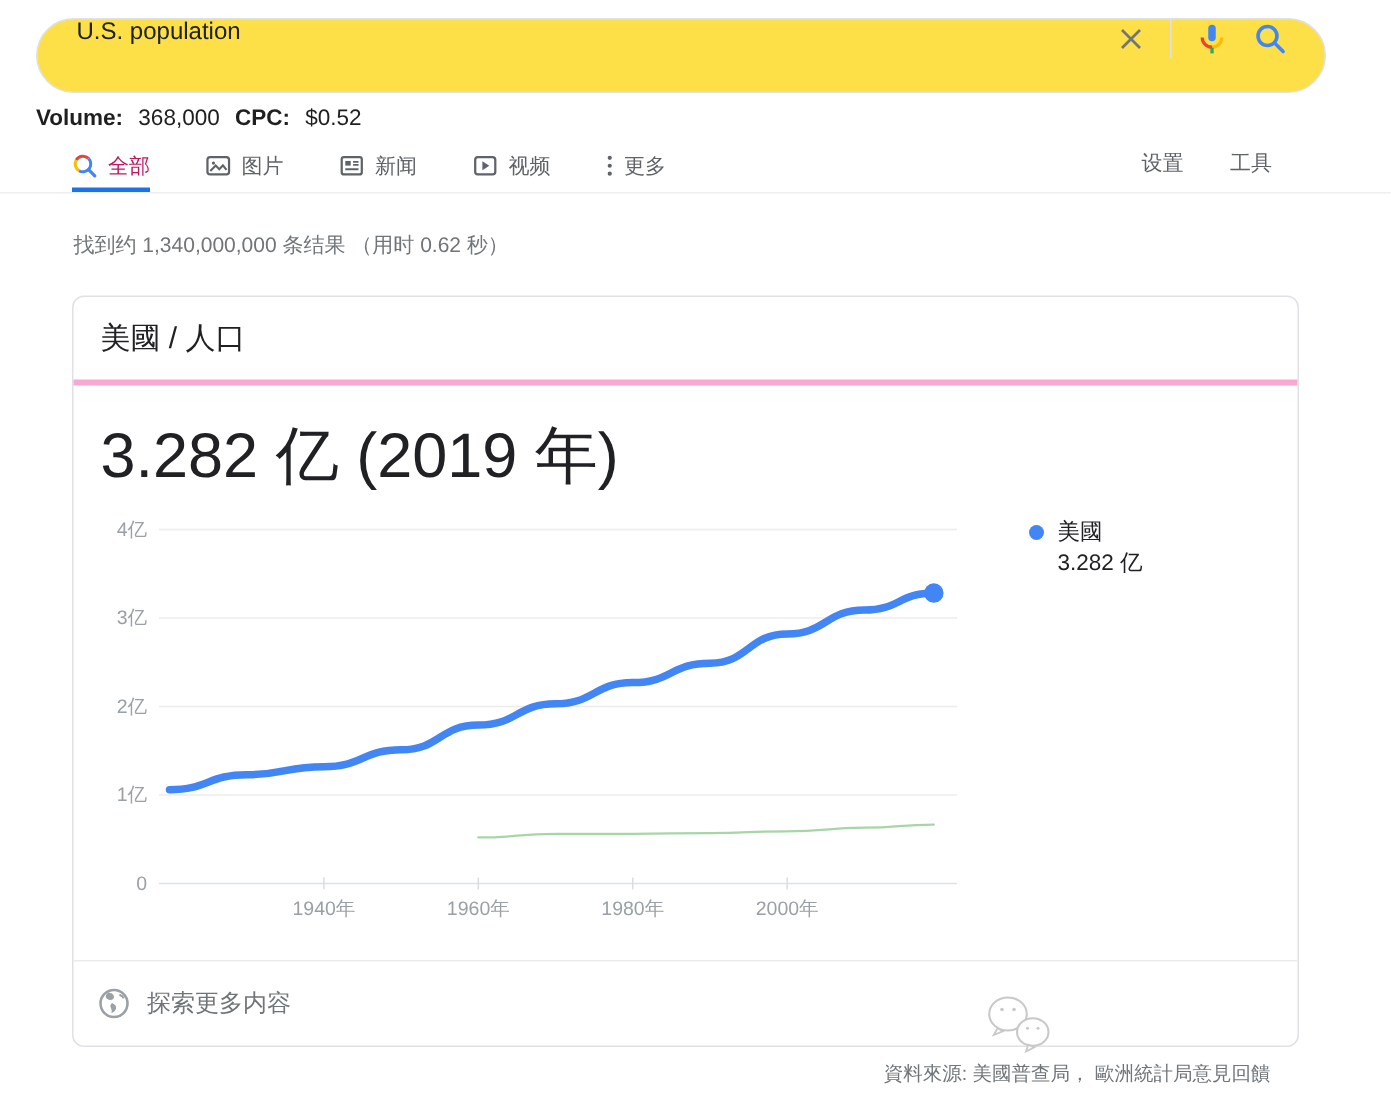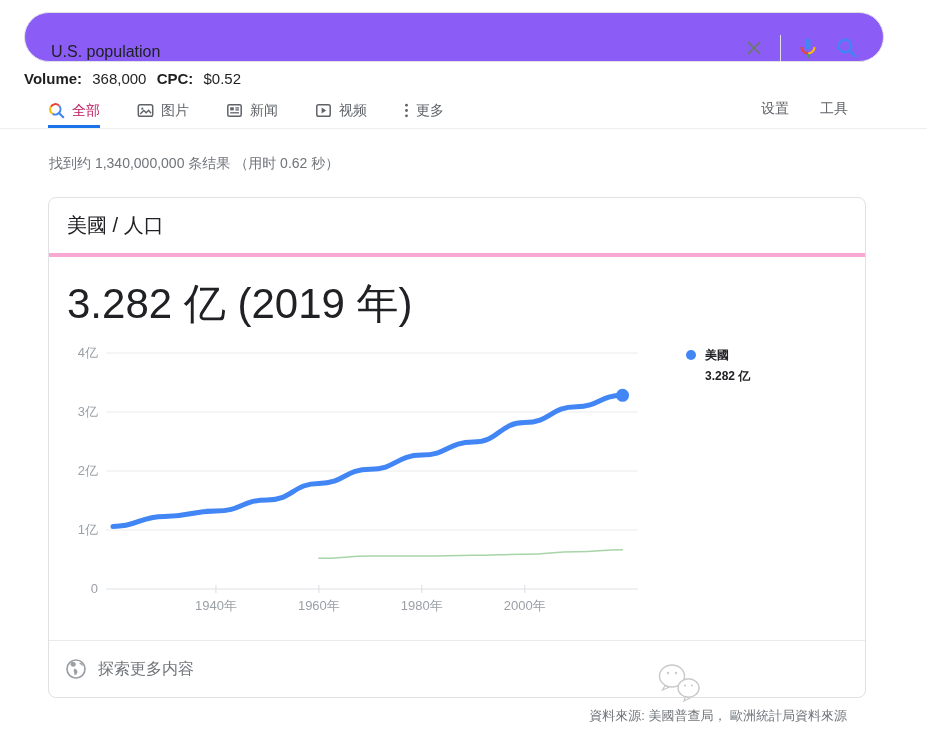--- a/index.html
+++ b/index.html
@@ -1,21 +1,21 @@
 <!DOCTYPE html>
 <html><head>
 <meta charset="utf-8">
 <style>
   html,body{margin:0;padding:0;background:#fff;}
   body{font-family:"Liberation Sans","DejaVu Sans",sans-serif;}
   .page{position:relative;width:927px;height:731px;background:#fff;overflow:hidden;}
 
   
   .search-bar{position:absolute;left:24px;top:12px;width:860px;height:50px;border:1px solid #dfe1e5;
-    border-radius:25px;display:flex;align-items:flex-end;background:#8b5cf6;box-sizing:border-box;}
+    border-radius:25px;display:flex;align-items:flex-start;background:#fde047;box-sizing:border-box;}
   .search-input{flex:1;border:none;outline:none;font-size:16px;color:#202124;padding:0 0 0 26px;
     background:transparent;font-family:inherit;}
   .sb-icons{display:flex;align-items:center;padding-right:24px;gap:15px;}
   .sb-btn{display:flex;align-items:center;justify-content:center;cursor:pointer;background:none;border:none;padding:0;}
   .sb-divider{width:1px;height:26px;background:#dfe1e5;}
 
   
   .volume-bar{position:absolute;left:24px;top:70px;font-size:15px;color:#1f1f1f;}
   .volume-bar .kw-label{font-weight:700;}
   .volume-bar span{margin-right:6px;}
@@ -36,21 +36,21 @@
   
   .kp-card{position:absolute;left:48px;top:197px;width:818px;height:501px;border:1px solid #dfe1e5;
     border-radius:8px;background:#fff;box-sizing:border-box;}
   .kp-header{height:55px;display:flex;align-items:center;padding-left:18px;
     border-bottom:4px solid #f9a8d4;font-size:20px;color:#202124;}
   .kp-title{position:absolute;left:18px;top:78px;font-size:42px;font-weight:400;color:#202124;}
   .chart{position:absolute;left:0;top:0;width:816px;height:499px;pointer-events:none;}
   .chart text{font-family:"Liberation Sans","DejaVu Sans",sans-serif;}
 
   .legend{position:absolute;left:637px;top:147px;}
-  .legend-entry{display:flex;gap:9px;margin-bottom:30px;font-size:12px;cursor:pointer;font-weight:bold;}
+  .legend-entry{display:flex;gap:9px;margin-bottom:30px;font-size:15px;cursor:pointer;}
   .legend-dot{width:10px;height:10px;border-radius:50%;margin-top:5px;flex:0 0 auto;}
   .legend-name{color:#202124;line-height:20px;}
   .legend-value{color:#202124;line-height:22px;}
   .legend-entry.dim .legend-name,.legend-entry.dim .legend-value{color:#80868b;}
 
   .kp-footer{position:absolute;left:0;right:0;bottom:0;height:56px;border-top:1px solid #ebebeb;
     display:flex;align-items:center;padding-left:16px;gap:11px;font-size:16px;color:#70757a;cursor:pointer;}
 
   
   .source-row{position:absolute;left:67px;top:707px;width:780px;display:flex;
@@ -209,21 +209,21 @@
           <path d="M9.8,10.6 q-1.9,1.4 -0.9,3.3 q1,1.6 0.4,3.4 q2.5,-0.6 3.1,-2.9 q0.4,-2.4 -2.6,-3.8 z" fill="#9aa0a6"></path>
           <path d="M14.6,5.2 q2.2,0.6 2.9,2.4" fill="none" stroke="#9aa0a6" stroke-width="1.3"></path>
         </svg>
       </span>
       <span>探索更多内容</span>
     </div>
   </div>
 
   <div class="source-row">
     <span>資料來源: 美國普查局， 歐洲統計局</span>
-    <span class="feedback-link">資料來源</span>
+    <span class="feedback-link">意見回饋</span>
   </div>
 
   <div class="watermark">
     <span style="display:flex;">
       <svg width="48" height="43" viewBox="0 0 48 43">
         <ellipse cx="16" cy="14" rx="12.5" ry="11" fill="#ffffff" stroke="#c9c9c9" stroke-width="1.4"></ellipse>
         <circle cx="12" cy="11" r="1.2" fill="#c9c9c9"></circle>
         <circle cx="20" cy="11" r="1.2" fill="#c9c9c9"></circle>
         <path d="M9,23.5 l-2.5,4.5 l6,-2.5 z" fill="#ffffff" stroke="#c9c9c9" stroke-width="1.2"></path>
         <ellipse cx="32.5" cy="26" rx="10.5" ry="9.2" fill="#ffffff" stroke="#c9c9c9" stroke-width="1.4"></ellipse>

